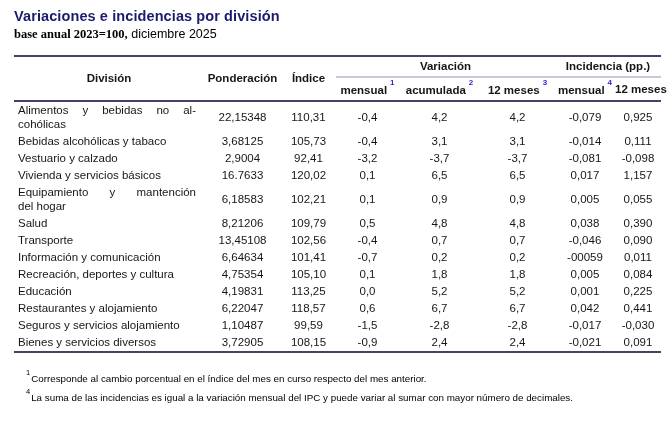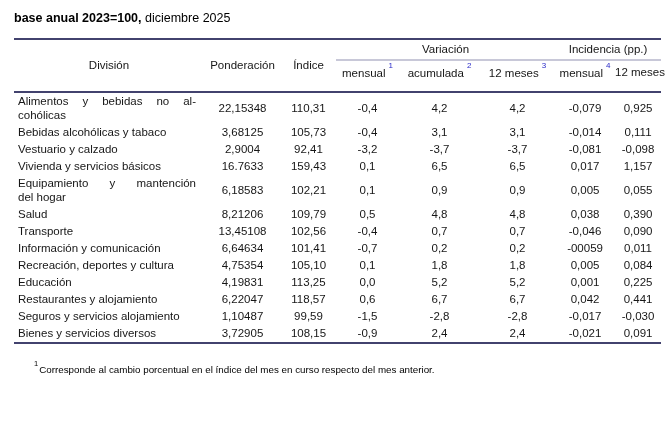--- a/index.html
+++ b/index.html
@@ -19,66 +19,67 @@
     color: var(--text);
   }
   .page { position: relative; padding: 8px 8px 0 14px; width: 669px; }
 
   .title {
     font-size: 14.5px; font-weight: bold;
     color: var(--title-navy);
     letter-spacing: 0.1px;
   }
   .subtitle { font-size: 12.5px; margin-top: 3px; color: #000; }
-  .subtitle .b { font-weight: bold; }
+  .subtitle .b { font-weight: bold; font-family: Liberation Serif, serif; }
 
   table.main {
     width: 647px;
     margin-top: 13px;
     border-collapse: collapse;
     table-layout: fixed;
     font-size: 11.5px;
     border-top: 2px solid var(--rule-navy);
   }
   thead { border-bottom: 2px solid var(--rule-navy); }
   tbody { border-bottom: 2px solid var(--rule-navy); }
 
-  th { font-weight: normal; white-space: nowrap; }
+  th { font-weight: bold; white-space: nowrap; }
   tr.group-row th { padding: 3px 0 4px 0; }
   tr.group-row th.grouped { border-bottom: 2px solid var(--rule-light); }
-  tr.sub-row th { padding: 4px 0 12px 0; }
+  tr.sub-row th { padding: 4px 0 4px 0; }
   th.multirow { vertical-align: middle; }
 
   sup.fnref {
     font-size: 8px; color: var(--link-blue);
     position: relative; top: -4px; margin-left: 3px;
   }
 
   td {
     text-align: center; vertical-align: middle;
     padding: 1.5px 0; line-height: 14px;
     white-space: nowrap;
   }
   td.division-cell {
     text-align: left; padding-left: 4px; padding-right: 8px;
     white-space: normal;
   }
   .dline { display: block; }
   .jline { text-align: justify; text-align-last: justify; }
 
-  .footnotes { margin: 15px 0 0 20px; font-size: 9.8px; line-height: 15.5px; color: #000; }
+  .footnotes { margin: 15px 0 0 12px; font-size: 9.8px; line-height: 15.5px; color: #000; }
   .footnote sup {
     font-size: 7.5px; position: relative; top: -3px; margin-right: 1px;
   }
 </style>
 </head>
 <body>
 
 <div class="page">
 
+  <div class="title">Variaciones e incidencias por división</div>
   <div class="subtitle">
     <span class="b">base anual 2023=100,</span><span> diciembre 2025</span>
   </div>
 
   <table class="main">
     <colgroup>
       <col style="width:190px">
         <col style="width:77px">
         <col style="width:55px">
         <col style="width:63px">
@@ -133,21 +134,21 @@
           <td>92,41</td>
           <td>-3,2</td>
           <td>-3,7</td>
           <td>-3,7</td>
           <td>-0,081</td>
           <td>-0,098</td>
         </tr>
         <tr>
           <td class="division-cell">Vivienda y servicios básicos</td>
           <td>16.7633</td>
-          <td>159,43</td>
+          <td>120,02</td>
           <td>0,1</td>
           <td>6,5</td>
           <td>6,5</td>
           <td>0,017</td>
           <td>1,157</td>
         </tr>
         <tr>
           <td class="division-cell">
             <span class="dline jline">Equipamiento y mantención</span>
             <span class="dline">del hogar</span>
@@ -238,15 +239,16 @@
           <td>2,4</td>
           <td>2,4</td>
           <td>-0,021</td>
           <td>0,091</td>
         </tr>
       </tbody>
   </table>
 
   <div class="footnotes">
       <div class="footnote"><sup>1</sup><span>Corresponde al cambio porcentual en el índice del mes en curso respecto del mes anterior.</span></div>
+      <div class="footnote"><sup>4</sup><span>La suma de las incidencias es igual a la variación mensual del IPC y puede variar al sumar con mayor número de decimales.</span></div>
     </div>
 
 </div>
 
 </body></html>

